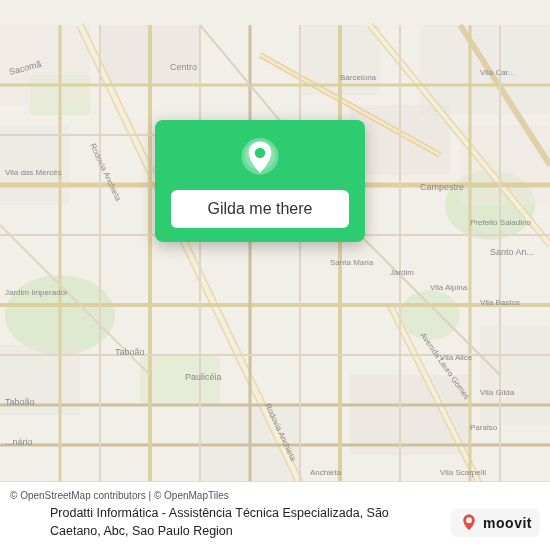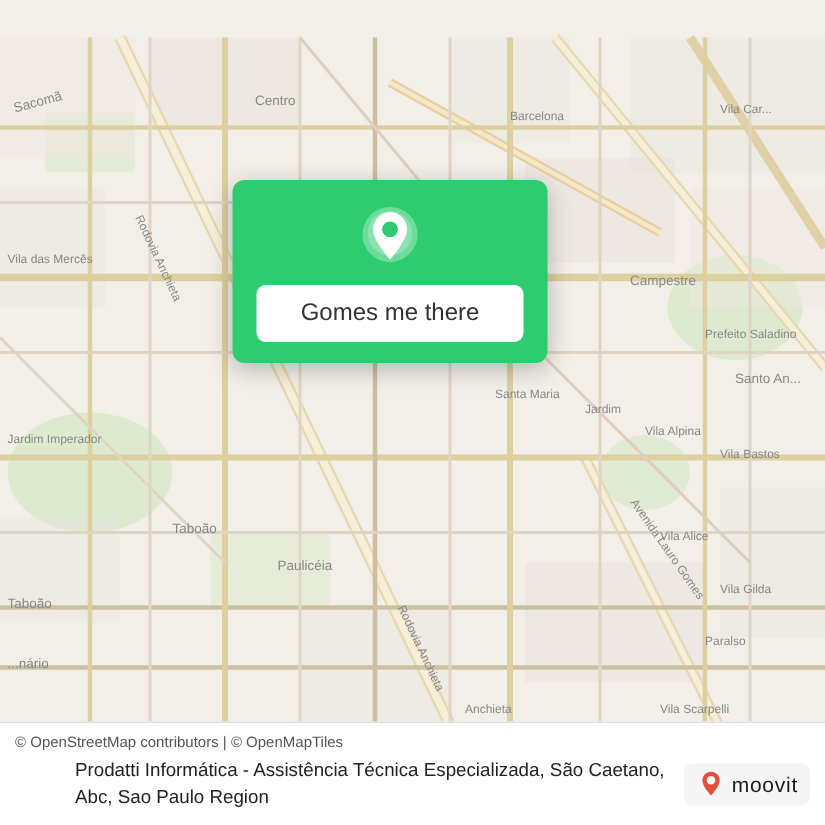--- a/index.html
+++ b/index.html
@@ -112,21 +112,21 @@
     }
 
     .moovit-pin {
       width: 20px;
       height: 20px;
       margin-right: 4px;
     }
 
     .moovit-text {
       font-size: 14px;
-      font-weight: normal;
+      font-weight: bold;
       color: #1a1a1a;
       letter-spacing: 0.5px;
     }
   </style>
 </head>
 <body>
 
 <div id="map-container">
 
   <div class="map-bg"></div>
@@ -222,21 +222,21 @@
 
   <div class="location-card">
 
     <svg class="pin-icon" viewBox="0 0 42 48" fill="none" xmlns="http://www.w3.org/2000/svg">
       <ellipse cx="21" cy="21" rx="21" ry="21" fill="white" opacity="0.3"></ellipse>
       <circle cx="21" cy="20" r="17" fill="white" opacity="0.2"></circle>
       <path d="M21 4C13.8 4 8 9.8 8 17C8 26 21 40 21 40C21 40 34 26 34 17C34 9.8 28.2 4 21 4Z" fill="white"></path>
       <circle cx="21" cy="17" r="6" fill="#2ecc71"></circle>
     </svg>
 
-    <button class="take-me-button">Gomes me there</button>
+    <button class="take-me-button">Gilda me there</button>
   </div>
 
   <div class="bottom-bar">
     <div class="attribution">© OpenStreetMap contributors | © OpenMapTiles</div>
     <div class="location-info">
       <div class="location-text">Prodatti Informática - Assistência Técnica Especializada, São Caetano, Abc, Sao Paulo Region</div>
       <div class="moovit-badge">
 
         <svg class="moovit-pin" viewBox="0 0 24 28">
           <path d="M12 2C7.6 2 4 5.6 4 10C4 16.5 12 24 12 24C12 24 20 16.5 20 10C20 5.6 16.4 2 12 2Z" fill="#e74c3c"></path>

